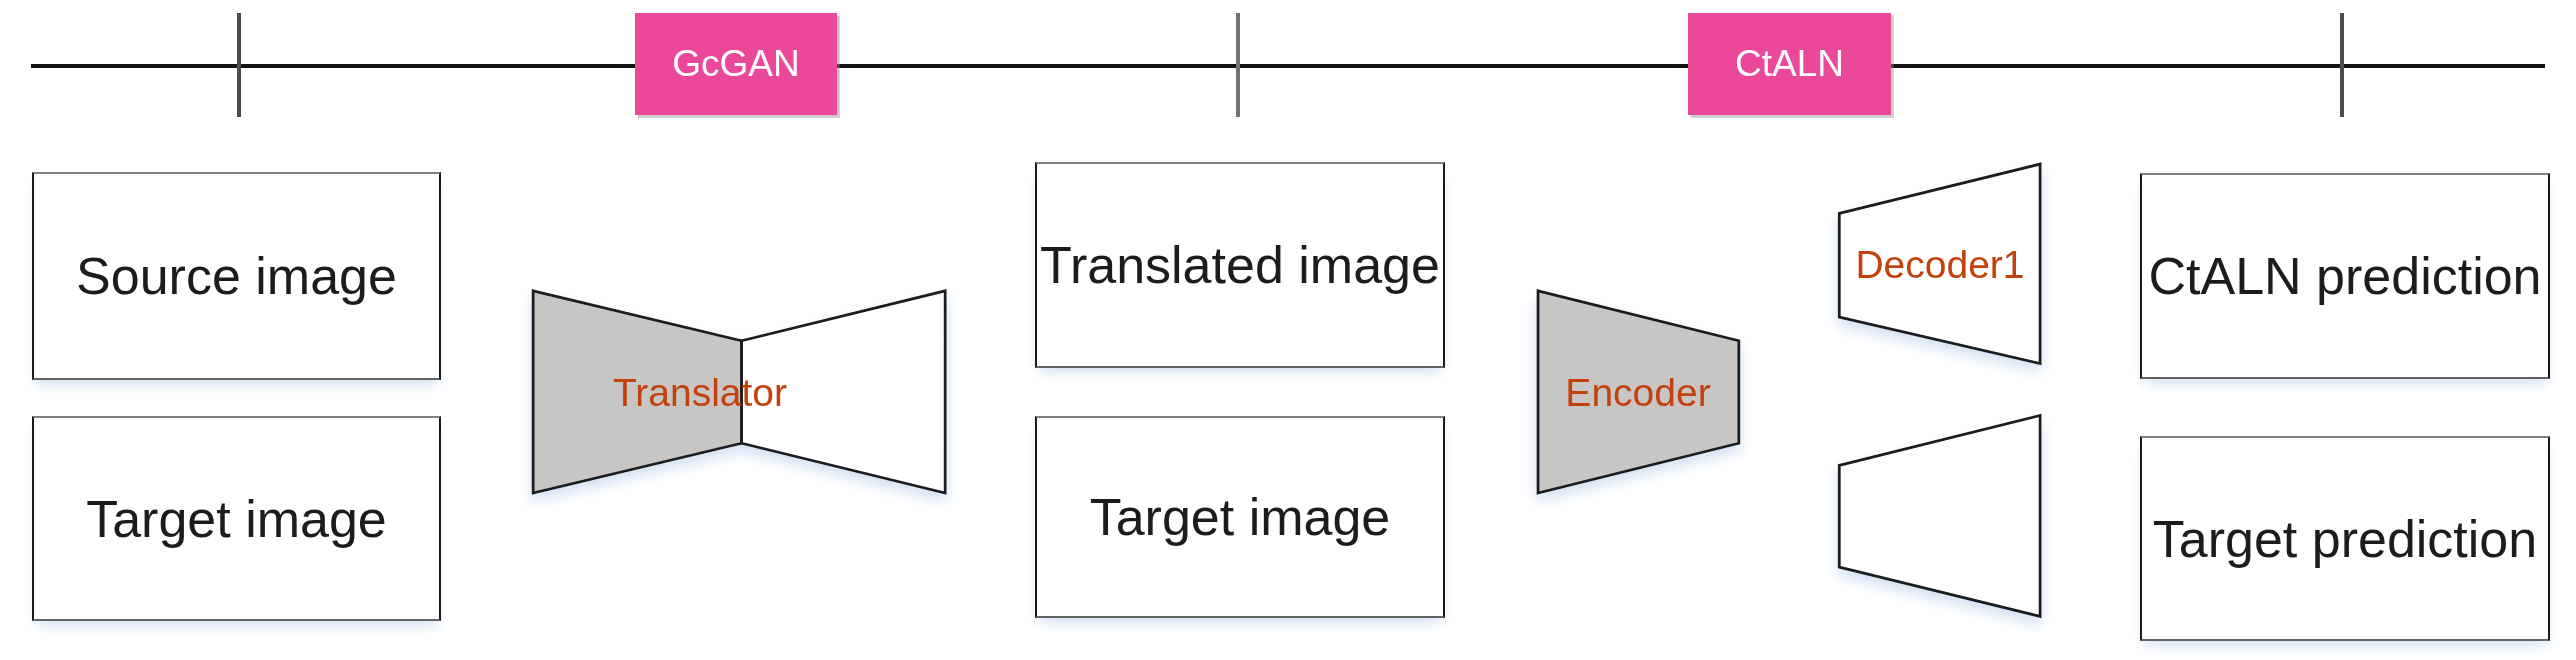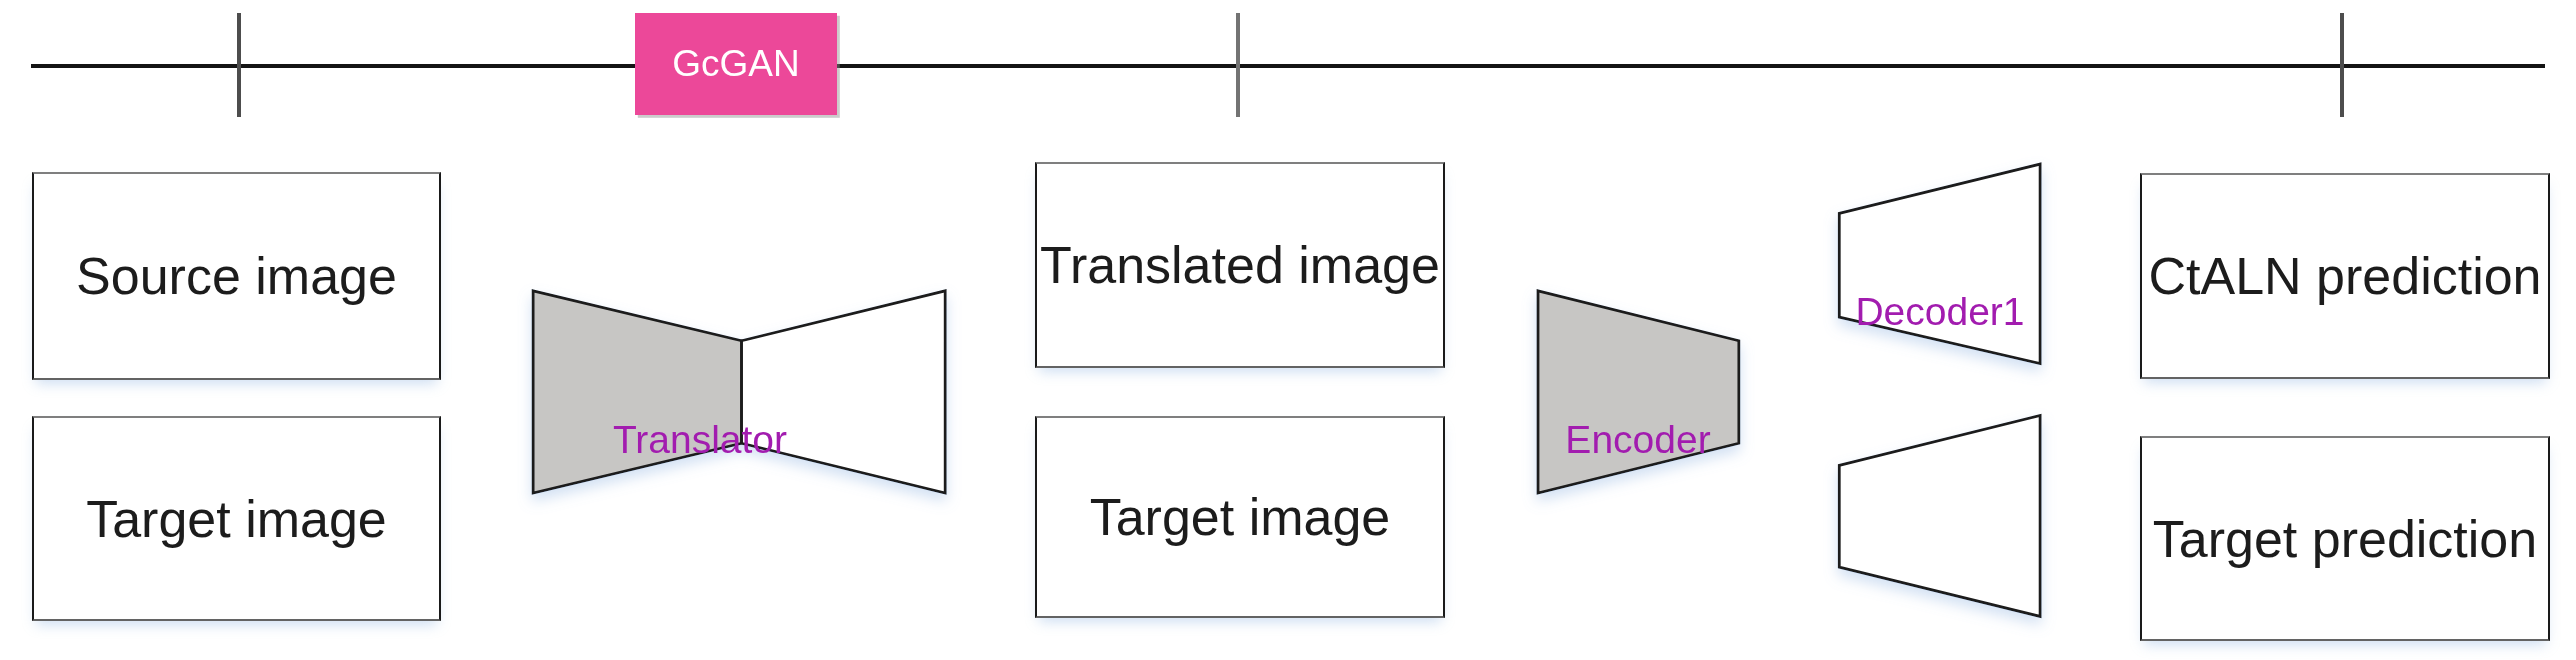--- a/index.html
+++ b/index.html
@@ -40,21 +40,21 @@
     box-shadow:0 8.3px 12.5px -4.2px rgba(127,168,220,0.38);
   }
   
   .shapes{position:absolute;left:0;top:0;width:2576px;height:660px;pointer-events:none;}
   .shapes polygon{stroke:#1c1c1c;stroke-width:4;stroke-linejoin:miter;}
   .shapes polygon.gray{fill:#c7c6c4;}
   .shapes polygon.white{fill:#ffffff;}
   
   .shape-label{
     position:absolute;transform:translate(-50%,-50%);
-    font-size:39px;color:#a21caf;white-space:nowrap;margin-top:47px;
+    font-size:39px;color:#c2410c;white-space:nowrap;
   }
 </style>
 </head>
 <body>
 
 <div class="canvas">
 
   <div class="tl-line"></div>
   <div class="tick t1" style="left:237px"></div>
   <div class="tick t2" style="left:1236px"></div>
@@ -71,20 +71,23 @@
       <polygon class="white" points="1070,492 1364,420 1364,712 1070,640"></polygon>
       <polygon class="gray" points="2220,420 2510,492 2510,640 2220,712"></polygon>
       <polygon class="white" points="2655,308 2945,237 2945,525 2655,458"></polygon>
       <polygon class="white" points="2655,672 2945,600 2945,890 2655,819"></polygon>
     </g>
   </svg>
 
   <div class="stage" style="left:635px;width:202px">
     <span>GcGAN</span>
   </div>
+  <div class="stage" style="left:1688px;width:203px">
+    <span>CtALN</span>
+  </div>
 
   <div class="box" style="left:32px;top:172px;width:409px;height:208px">
     <span>Source image</span>
   </div>
   <div class="box" style="left:32px;top:416px;width:409px;height:205px">
     <span>Target image</span>
   </div>
   <div class="box" style="left:1035px;top:162px;width:410px;height:206px">
     <span>Translated image</span>
   </div>

